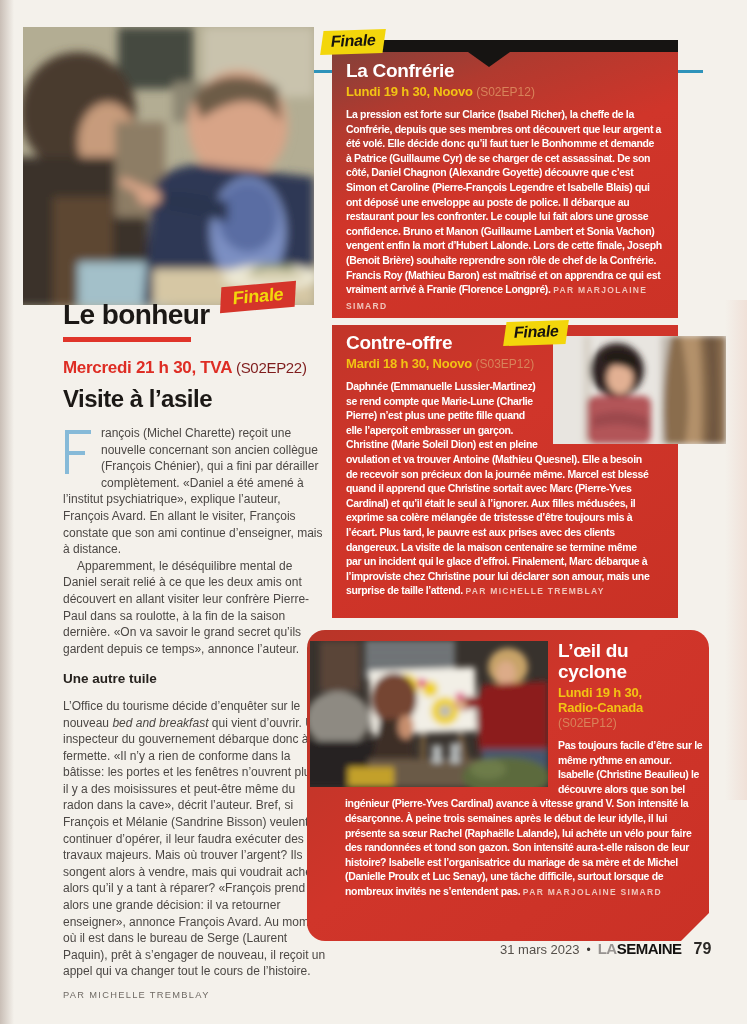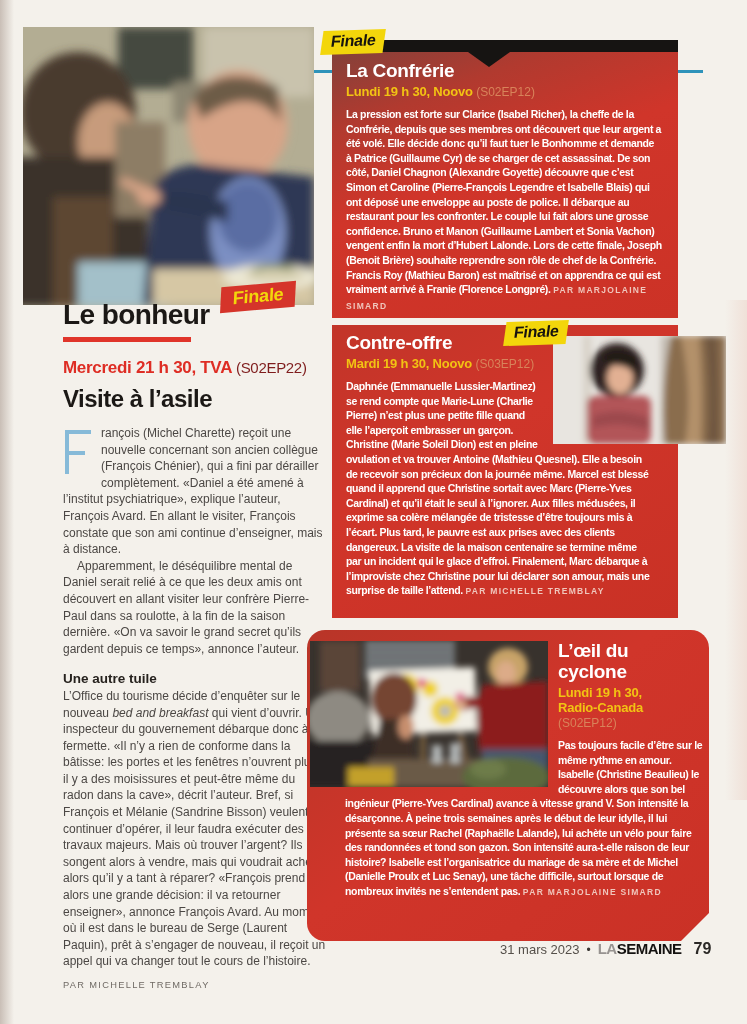--- a/index.html
+++ b/index.html
@@ -51,21 +51,21 @@
   .article{position:absolute;left:63px;top:299px;width:265px;z-index:1;color:#4b4744;}
   .atitle{font-size:28px;line-height:32px;font-weight:bold;color:#1b1815;letter-spacing:-0.6px;margin:0;}
   .rule{width:128px;height:5px;background:#e0352a;margin:6px 0 0 0;}
   .asched{margin:16px 0 0 0;font-size:17px;font-weight:bold;color:#de2d24;letter-spacing:-0.3px;}
   .aepi{font-size:15px;font-weight:normal;color:#7f1d1d;}
   .asub{margin:7px 0 0 0;font-size:24px;line-height:28px;font-weight:bold;color:#1b1815;letter-spacing:-0.5px;}
   .abody{margin:12px 0 0 0;font-size:12px;line-height:16.6px;}
   .abody p{margin:0;}
   .abody .indent{text-indent:14px;}
   .dropcap{float:left;width:30px;height:48px;margin:3px 8px 0 0;}
-  .asubhead{margin:14px 0 0 0;font-size:13.5px;font-weight:bold;color:#26221e;}
+  .asubhead{margin:14px 0 10px 0;font-size:13.5px;font-weight:bold;color:#26221e;}
   .abyline{margin:7px 0 0 0;font-size:9.3px;letter-spacing:1.3px;color:#6f6a64;}
   .ital{font-style:italic;}
 
   
   .footer{position:absolute;left:500px;top:940px;width:230px;z-index:1;color:#55504a;
      font-size:13px;display:flex;align-items:baseline;}
   .fdot{margin:0 7px;font-size:12px;color:#3a3733;}
   .brand{font-weight:bold;font-size:15px;letter-spacing:-0.5px;}
   .brand-light{color:#979390;}
   .brand-dark{color:#141210;}
@@ -133,21 +133,21 @@
     <div class="rsched">
       <span>Lundi 19 h 30, Noovo</span>
       <span class="repi">(S02EP12)</span>
     </div>
     <p class="rbody"><span>La pression est forte sur Clarice (Isabel Richer), la cheffe de la Confrérie, depuis que ses membres ont découvert que leur argent a été volé. Elle décide donc qu’il faut tuer le Bonhomme et demande à Patrice (Guillaume Cyr) de se charger de cet assassinat. De son côté, Daniel Chagnon (Alexandre Goyette) découvre que c’est Simon et Caroline (Pierre-François Legendre et Isabelle Blais) qui ont déposé une enveloppe au poste de police. Il débarque au restaurant pour les confronter. Le couple lui fait alors une grosse confidence. Bruno et Manon (Guillaume Lambert et Sonia Vachon) vengent enfin la mort d’Hubert Lalonde. Lors de cette finale, Joseph (Benoit Brière) souhaite reprendre son rôle de chef de la Confrérie. Francis Roy (Mathieu Baron) est maîtrisé et on apprendra ce qui est vraiment arrivé à Franie (Florence Longpré). </span><span class="rbyline">PAR MARJOLAINE SIMARD</span></p>
   </div>
 
   <div class="rbox rbox2">
     <h2 class="rtitle">Contre-offre</h2>
     <div class="rsched">
-      <span>Mardi 19 h 30, Noovo</span>
+      <span>Mardi 18 h 30, Noovo</span>
       <span class="repi">(S03EP12)</span>
     </div>
     <p class="rbody clearfix">
       <span class="photo2">
         <svg viewBox="0 0 173 108" preserveAspectRatio="none">
           <defs>
               <filter id="b2" x="-20%" y="-20%" width="140%" height="140%">
                 <feGaussianBlur stdDeviation="3"></feGaussianBlur>
               </filter>
             </defs>

